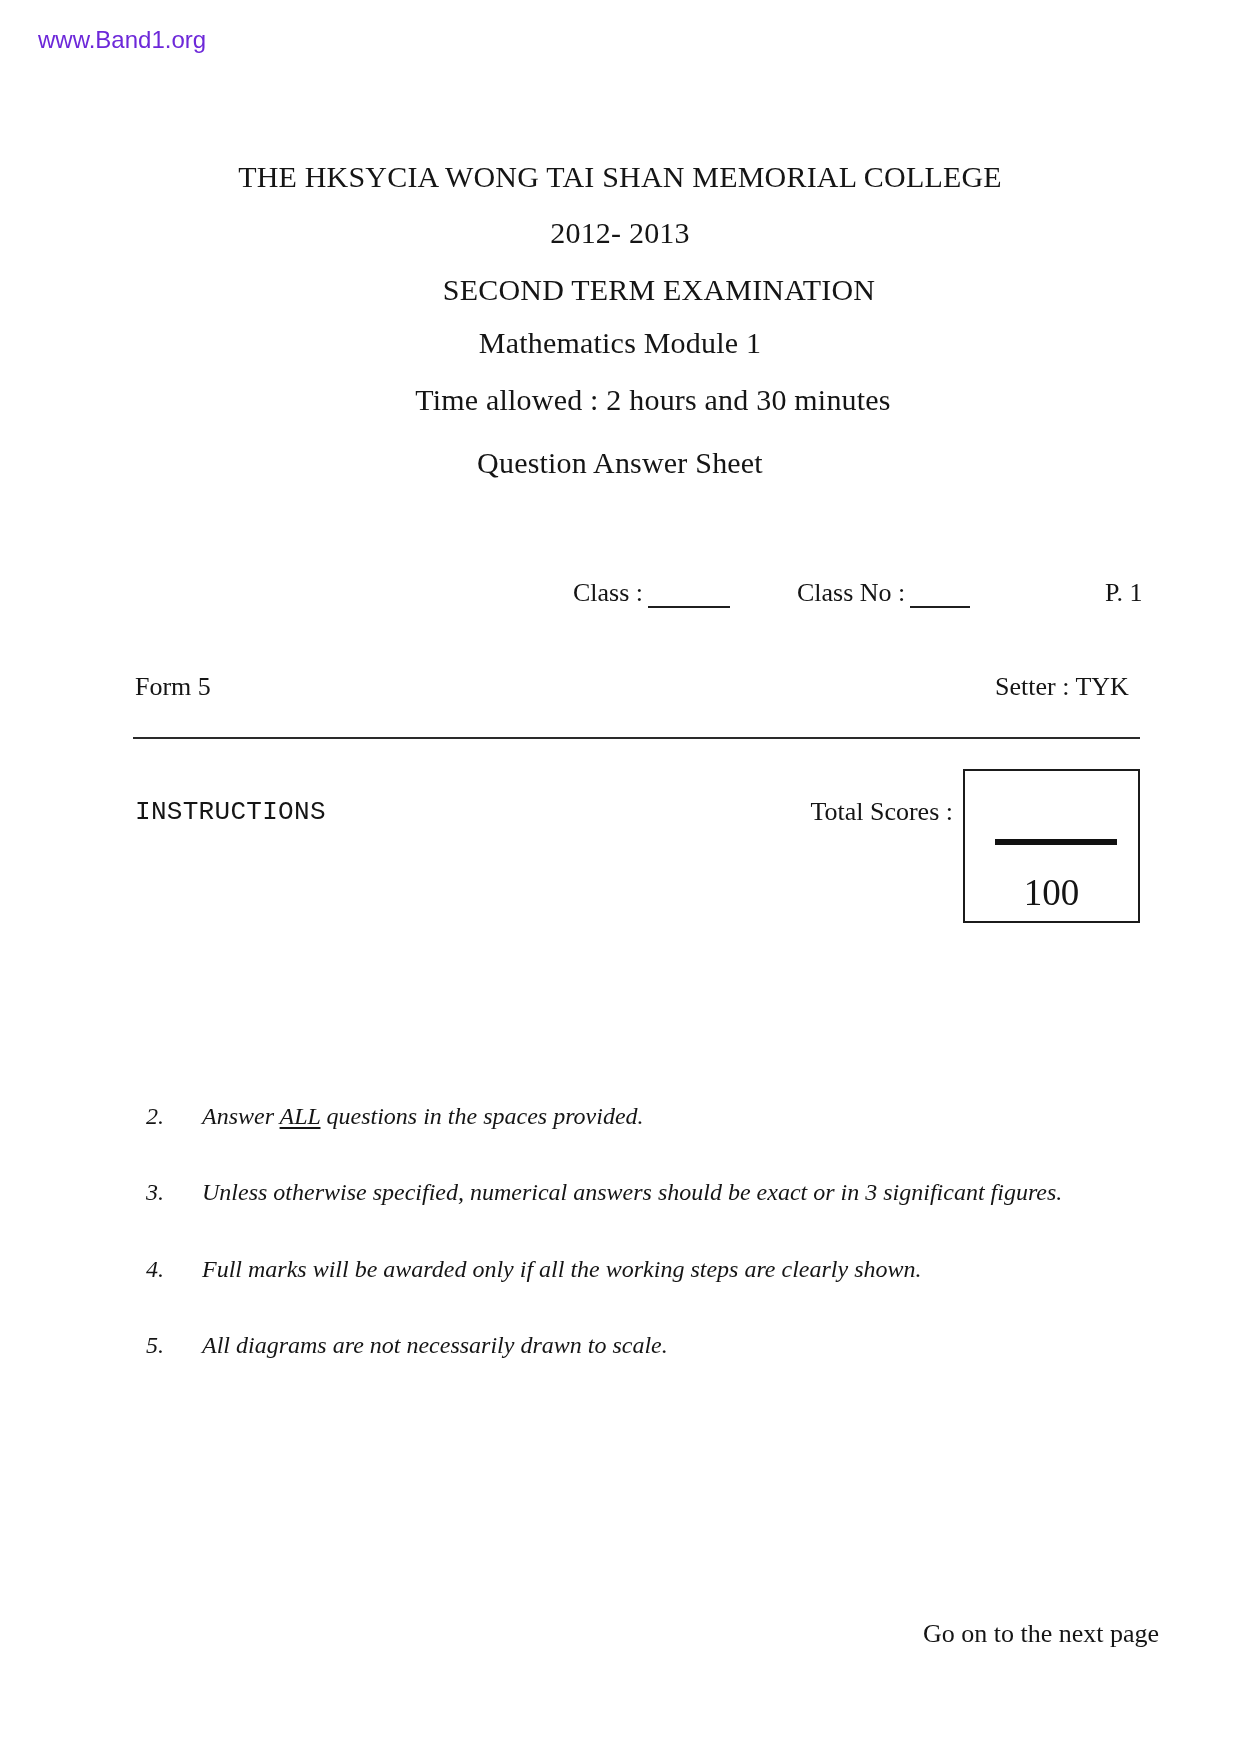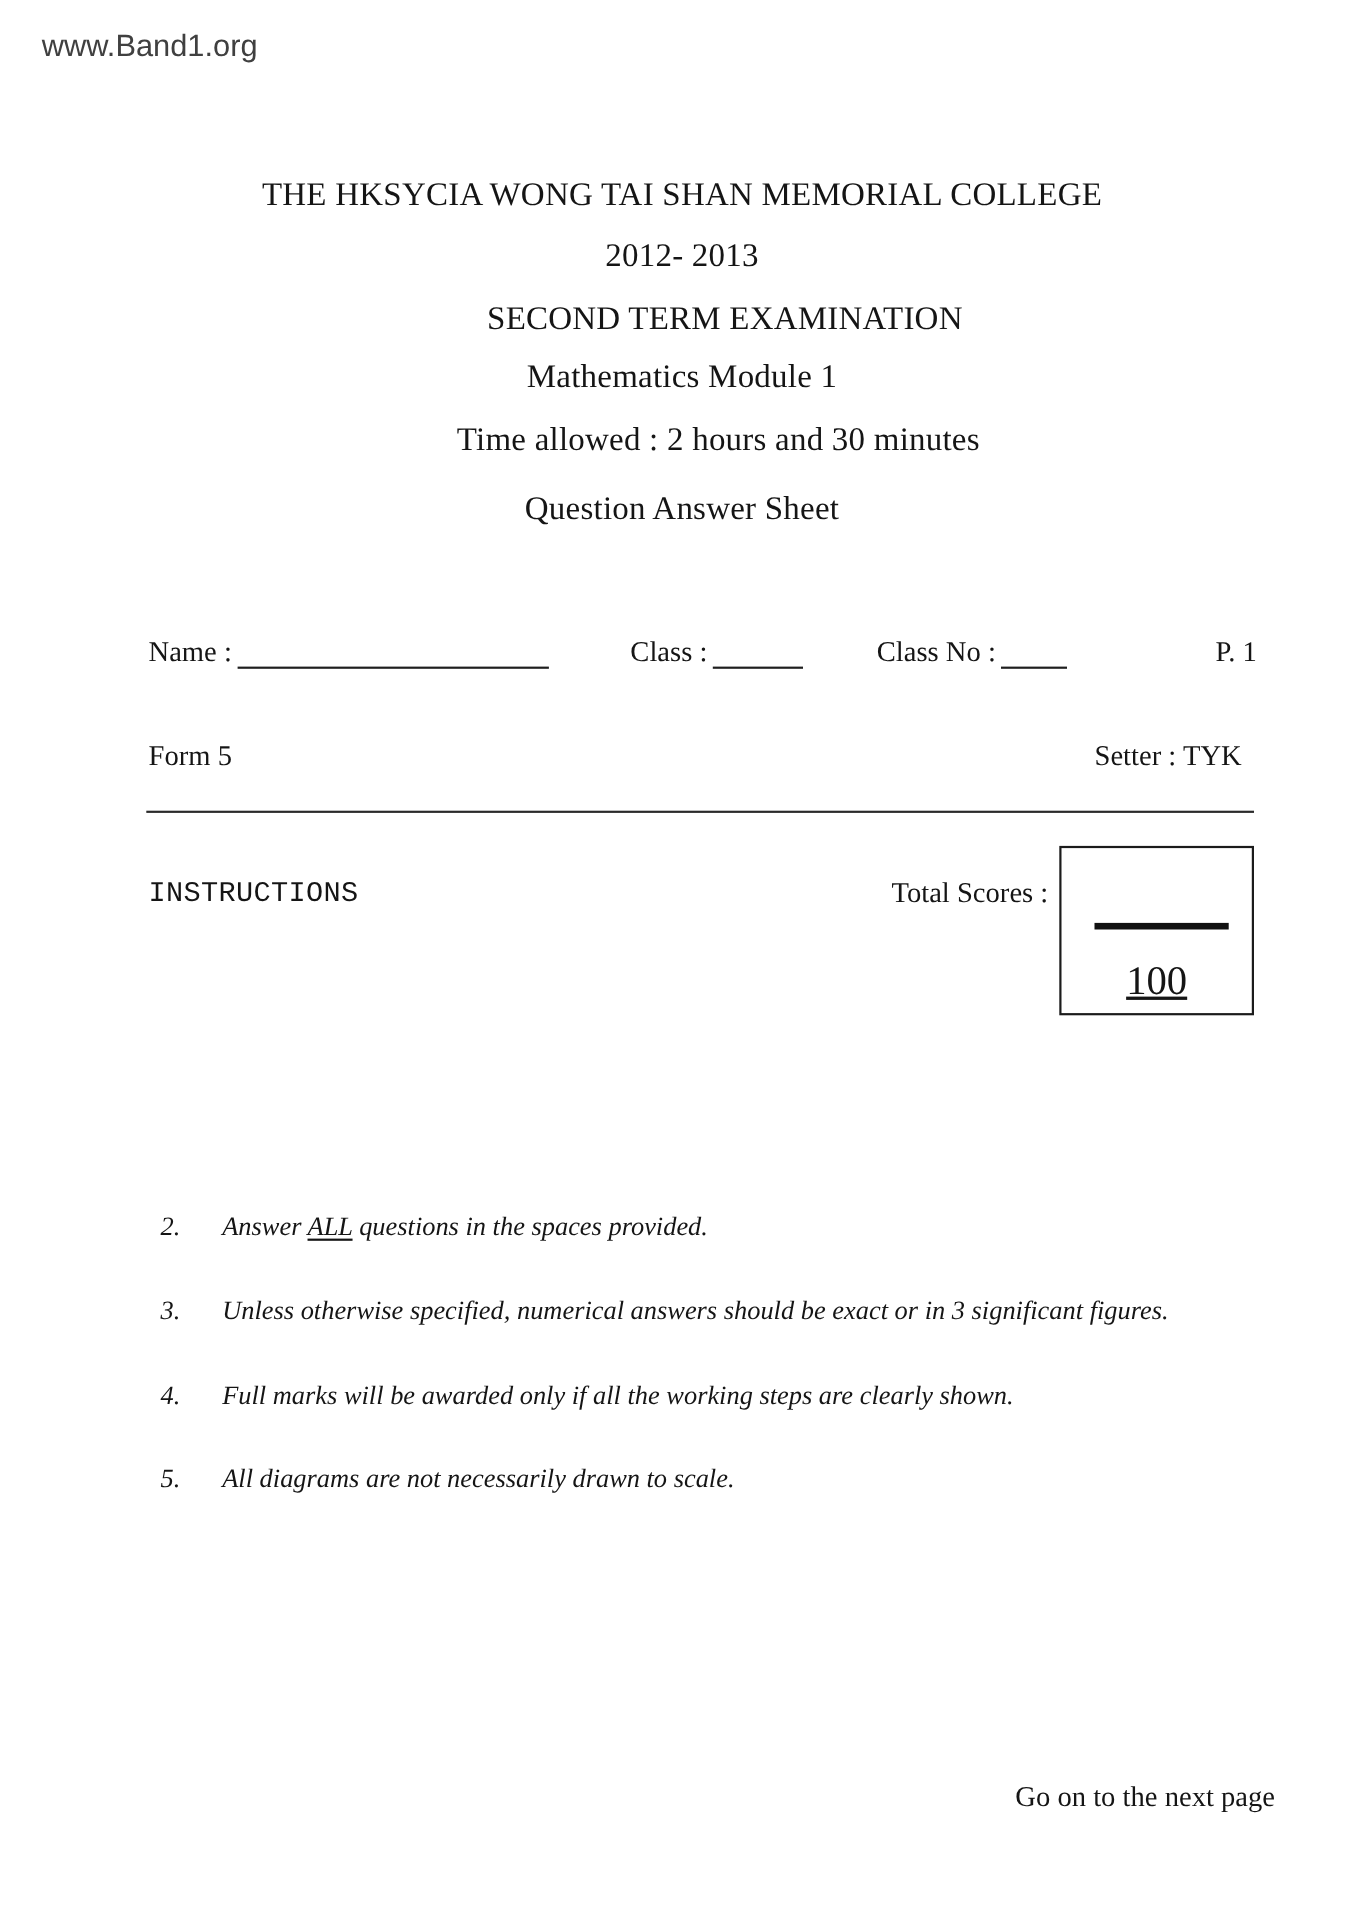--- a/index.html
+++ b/index.html
@@ -13,21 +13,21 @@
     overflow:hidden;
   }
   .abs{position:absolute;white-space:nowrap;}
   .center-line{
     position:absolute;left:0;width:100%;
     text-align:center;font-size:30px;line-height:1.15;
     letter-spacing:.2px;
   }
   .watermark{
     font-family:"Liberation Sans", sans-serif;
-    font-size:28px;color:#404040;
+    font-size:24px;color:#6d28d9;
   }
   .row-text{font-size:26px;}
   .blank{
     display:inline-block;
     border-bottom:2px solid #1f1f1f;
     height:24px;
     vertical-align:bottom;
     margin-left:5px;
   }
   .hrule{
@@ -40,21 +40,21 @@
     border:2px solid #1b1b1b;
     box-sizing:border-box;
     background:#fff;
   }
   .score-blank{
     position:absolute;left:30px;top:68px;width:122px;height:6px;
     background:#111;
   }
   .score-value{
     position:absolute;left:0;top:100px;width:100%;
-    text-align:center;font-size:37px;text-decoration:underline;
+    text-align:center;font-size:37px;
   }
   .instr-item{
     position:absolute;left:146px;
     font-size:24px;font-style:italic;
     white-space:nowrap;
   }
   .instr-num{display:inline-block;width:56px;}
   .u{ text-decoration:underline; text-underline-offset:3px;}
   .footer-text{font-size:26px;}
 </style>
@@ -65,23 +65,20 @@
 
   <div class="abs watermark" style="left:38px;top:26px;">www.Band1.org</div>
 
   <div class="center-line" style="top:160px;">THE HKSYCIA WONG TAI SHAN MEMORIAL COLLEGE</div>
   <div class="center-line" style="top:216px;">2012- 2013</div>
   <div class="center-line" style="top:273px;padding-left:39px;">SECOND TERM EXAMINATION</div>
   <div class="center-line" style="top:326px;">Mathematics Module 1</div>
   <div class="center-line" style="top:383px;padding-left:33px;">Time allowed : 2 hours and 30 minutes</div>
   <div class="center-line" style="top:446px;">Question Answer Sheet</div>
 
-  <div class="abs row-text" style="left:135px;top:578px;">
-    <span>Name :</span><span class="blank" style="width:283px;"></span>
-  </div>
   <div class="abs row-text" style="left:573px;top:578px;">
     <span>Class :</span><span class="blank" style="width:82px;"></span>
   </div>
   <div class="abs row-text" style="left:797px;top:578px;">
     <span>Class No :</span><span class="blank" style="width:60px;"></span>
   </div>
   <div class="abs row-text" style="left:1105px;top:578px;">P. 1</div>
 
   <div class="abs row-text" style="left:135px;top:672px;">Form 5</div>
   <div class="abs row-text" style="left:975px;top:672px;margin-left:20px;">Setter : TYK</div>

